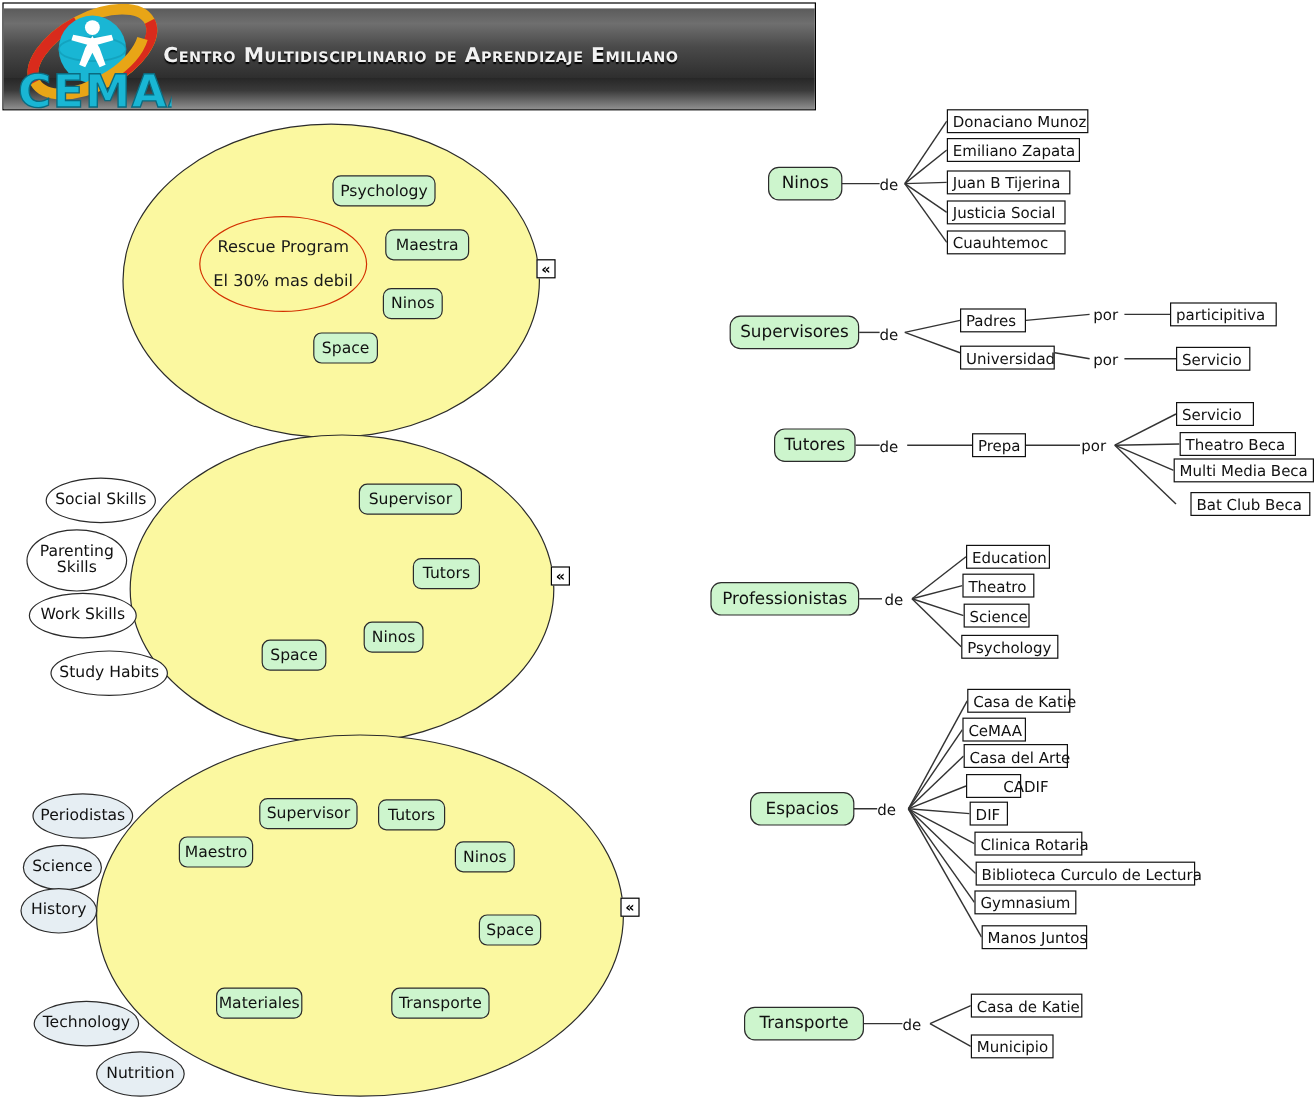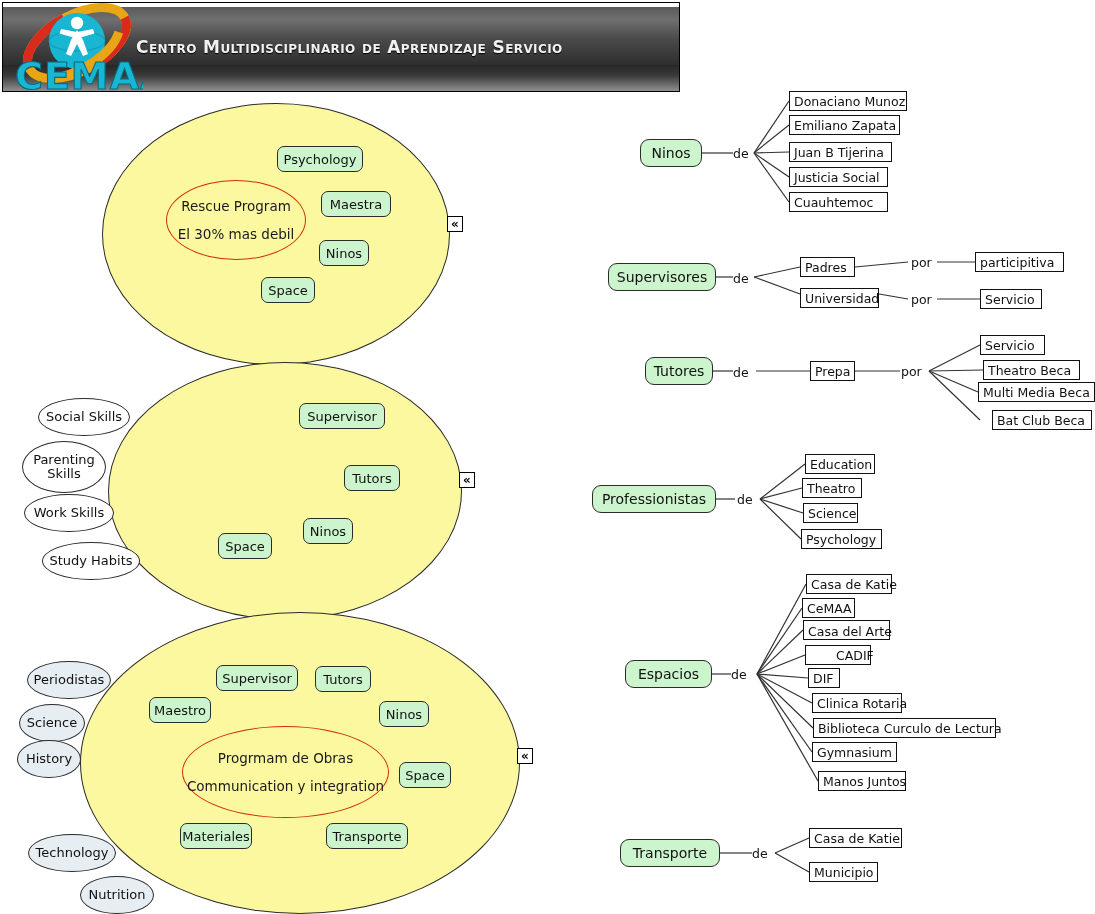--- a/index.html
+++ b/index.html
@@ -124,21 +124,21 @@
         </g>
 
         <g transform="rotate(-28 66 40)">
           <path d="M24 58 a54 28 0 0 0 84 -8" fill="none" stroke="#e8a516" stroke-width="9"></path>
         </g>
 
         <text x="4" y="86" font-family="DejaVu Sans, Liberation Sans, sans-serif" font-size="38" font-weight="bold" fill="#19b6d4" stroke="#0b6b80" stroke-width="1.1" letter-spacing="1">CEMAA</text>
       </svg>
     </div>
 
-    <div class="banner-title">Centro Multidisciplinario de Aprendizaje Servicio</div>
+    <div class="banner-title">Centro Multidisciplinario de Aprendizaje Emiliano</div>
   </div>
 
   <div class="big-oval" style="left:102px;top:103px;width:348px;height:262px;"></div>
   <div class="inner-oval" style="left:166px;top:180px;width:140px;height:80px;">
     <span class="l1">Rescue Program</span>
     <span>El 30% mas debil</span>
   </div>
   <div class="gbox" style="left:277px;top:146px;width:86px;">
       <span>Psychology</span>
     </div>
@@ -179,24 +179,20 @@
       <span>Parenting Skills</span>
     </div>
   <div class="soval" style="left:24px;top:494px;width:90px;height:38px;">
       <span>Work Skills</span>
     </div>
   <div class="soval" style="left:42px;top:542px;width:98px;height:38px;">
       <span>Study Habits</span>
     </div>
 
   <div class="big-oval" style="left:80px;top:612px;width:440px;height:302px;"></div>
-  <div class="inner-oval" style="left:182px;top:726px;width:207px;height:92px;">
-    <span class="l1">Progrmam de Obras</span>
-    <span>Communication y integration</span>
-  </div>
   <div class="gbox" style="left:216px;top:665px;width:82px;">
       <span>Supervisor</span>
     </div>
   <div class="gbox" style="left:315px;top:666px;width:56px;">
       <span>Tutors</span>
     </div>
   <div class="gbox" style="left:149px;top:697px;width:62px;">
       <span>Maestro</span>
     </div>
   <div class="gbox" style="left:379px;top:701px;width:50px;">
@@ -361,21 +357,21 @@
   <div class="relword" style="left:731px;top:667px;"><span>de</span></div>
   <div class="leaf" style="left:806px;top:574px;width:86px;">
       <span>Casa de Katie</span>
     </div>
   <div class="leaf" style="left:802px;top:598px;width:53px;">
       <span>CeMAA</span>
     </div>
   <div class="leaf" style="left:803px;top:620px;width:87px;align-items:flex-end;">
       <span>Casa del Arte</span>
     </div>
-  <div class="leaf" style="left:805px;top:645px;width:66px;padding-left:30px;">
+  <div class="leaf" style="left:805px;top:645px;width:46px;padding-left:30px;">
       <span>CADIF</span>
     </div>
   <div class="leaf" style="left:808px;top:668px;width:32px;">
       <span>DIF</span>
     </div>
   <div class="leaf" style="left:812px;top:693px;width:90px;">
       <span>Clinica Rotaria</span>
     </div>
   <div class="leaf" style="left:813px;top:718px;width:183px;">
       <span>Biblioteca Curculo de Lectura</span>

